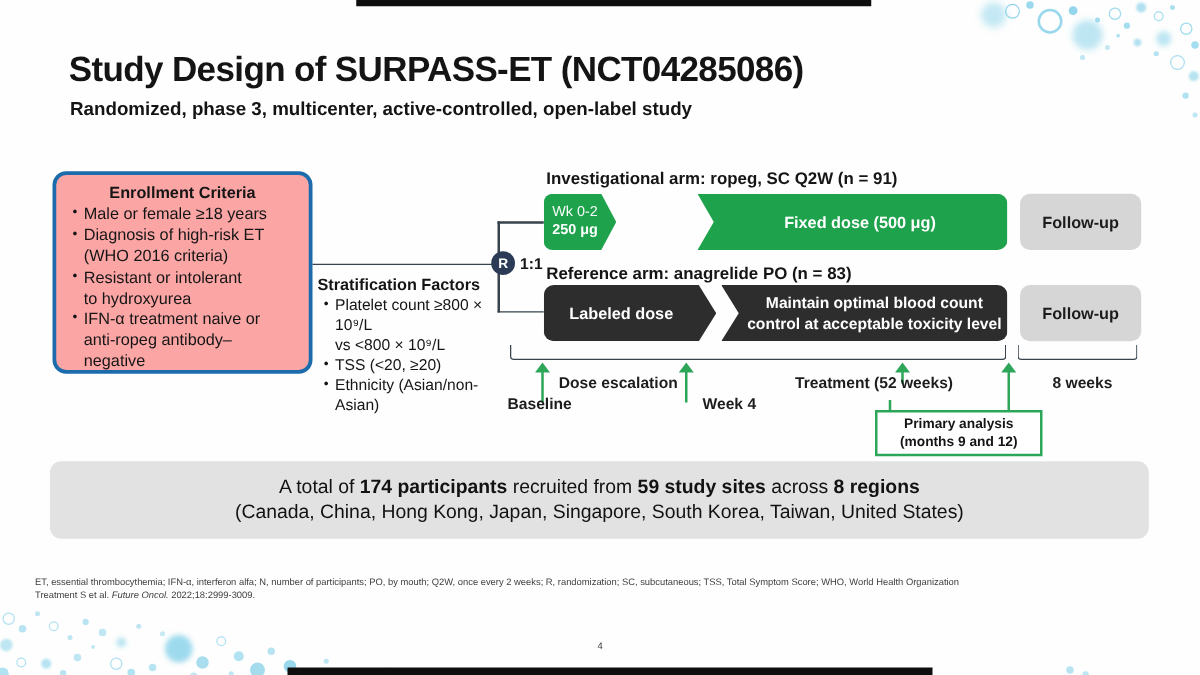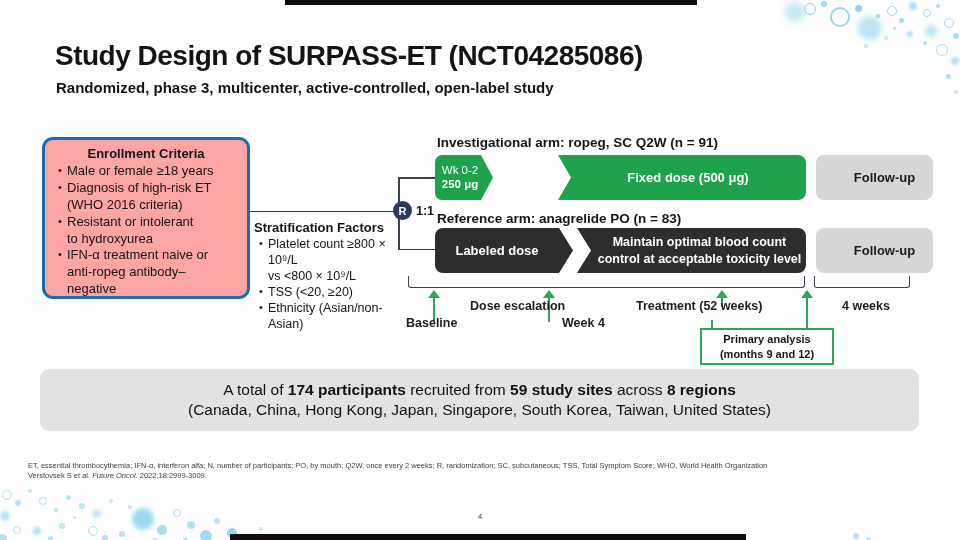--- a/index.html
+++ b/index.html
@@ -61,38 +61,38 @@
       border-radius:7px 0 0 7px;padding-right:8px;}
   .c2{left:496px;top:155px;width:59px;clip-path:polygon(0 0,calc(100% - 12px) 0,100% 50%,calc(100% - 12px) 100%,0 100%,12px 50%);
       padding-left:8px;padding-right:6px;}
   .cmain{left:558px;top:155px;width:248px;clip-path:polygon(0 0,100% 0,100% 100%,0 100%,13px 50%);
       border-radius:0 8px 8px 0;font-size:13px;font-weight:700;padding-left:12px;}
   .d1{left:435px;top:228px;width:138px;clip-path:polygon(0 0,calc(100% - 14px) 0,100% 50%,calc(100% - 14px) 100%,0 100%);
       border-radius:8px 0 0 8px;font-size:13px;font-weight:700;padding-right:14px;}
   .d2{left:577px;top:228px;width:229px;clip-path:polygon(0 0,100% 0,100% 100%,0 100%,14px 50%);
       border-radius:0 8px 8px 0;font-size:12.5px;font-weight:700;padding-left:16px;line-height:1.3;}
   .followup{width:97px;background:#d6d6d6;border-radius:8px;color:#1b1b1b;font-size:13px;font-weight:700;
-      display:flex;align-items:center;justify-content:center;padding-left:20px;}
+      display:flex;align-items:center;justify-content:center;}
   .fu1{left:816px;top:155px;}
   .fu2{left:816px;top:228px;}
 
   
   .bracket{border:1.8px solid #37424c;border-top:none;border-radius:0 0 3px 3px;box-sizing:border-box;height:12px;}
   .bk1{left:408px;top:276px;width:397px;}
   .bk2{left:814px;top:276px;width:96px;}
   .uarrow{width:12px;}
   .uarrow .head{position:absolute;left:0;top:0;width:0;height:0;
       border-left:6px solid transparent;border-right:6px solid transparent;border-bottom:8px solid #2ea65a;}
   .uarrow .shaft{position:absolute;left:4.8px;top:6px;bottom:0;width:2.4px;background:#2ea65a;}
   .ar-baseline{left:428px;top:290px;height:32px;}
   .ar-week4{left:543px;top:290px;height:32px;}
   .ar-treat{left:716px;top:290px;height:17px;}
   .ar-primary{left:801px;top:290px;height:38px;}
   .tl-lbl{font-size:12.5px;font-weight:700;color:#1d1d1d;}
-  .lbl-dose{left:447px;top:299px;margin-left:23px;}
+  .lbl-dose{left:447px;top:299px;}
   .lbl-baseline{left:406px;top:316px;}
   .lbl-week4{left:526px;top:316px;margin-left:36px;}
   .lbl-treat{left:636px;top:299px;}
   .lbl-4weeks{left:842px;top:299px;}
   .primary-box{left:700px;top:328px;width:134px;height:37px;background:#fff;border:2px solid #2ea65a;
       box-sizing:border-box;display:flex;flex-direction:column;align-items:center;justify-content:center;
       font-size:11px;font-weight:700;line-height:1.3;text-align:center;}
   .primary-stub{left:711px;top:320px;width:2.4px;height:8px;background:#2ea65a;}
 
   
@@ -261,31 +261,31 @@
       </div>
     <div class="abs uarrow ar-primary">
         <div class="head"></div>
         <div class="shaft"></div>
       </div>
 
     <div class="abs tl-lbl lbl-dose">Dose escalation</div>
     <div class="abs tl-lbl lbl-baseline">Baseline</div>
     <div class="abs tl-lbl lbl-week4">Week 4</div>
     <div class="abs tl-lbl lbl-treat">Treatment (52 weeks)</div>
-    <div class="abs tl-lbl lbl-4weeks">4 weeks</div>
+    <div class="abs tl-lbl lbl-4weeks">8 weeks</div>
 
     <div class="abs primary-stub"></div>
     <div class="abs primary-box">
       <div>Primary analysis</div>
       <div>(months 9 and 12)</div>
     </div>
 
     <div class="abs summary">
       <div><span>A total of </span><span class="b">174 participants</span><span> recruited from </span><span class="b">59 study sites</span><span> across </span><span class="b">8 regions</span></div>
       <div>(Canada, China, Hong Kong, Japan, Singapore, South Korea, Taiwan, United States)</div>
     </div>
 
     <div class="abs fn1">ET, essential thrombocythemia; IFN-α, interferon alfa; N, number of participants; PO, by mouth; Q2W, once every 2 weeks; R, randomization; SC, subcutaneous; TSS, Total Symptom Score; WHO, World Health Organization</div>
-    <div class="abs fn2"><span>Verstovsek S et al. </span><span class="i">Future Oncol.</span><span> 2022;18:2999-3009.</span></div>
+    <div class="abs fn2"><span>Treatment S et al. </span><span class="i">Future Oncol.</span><span> 2022;18:2999-3009.</span></div>
     <div class="abs pagenum">4</div>
 
   </div>
 </div>
 
 </body></html>

